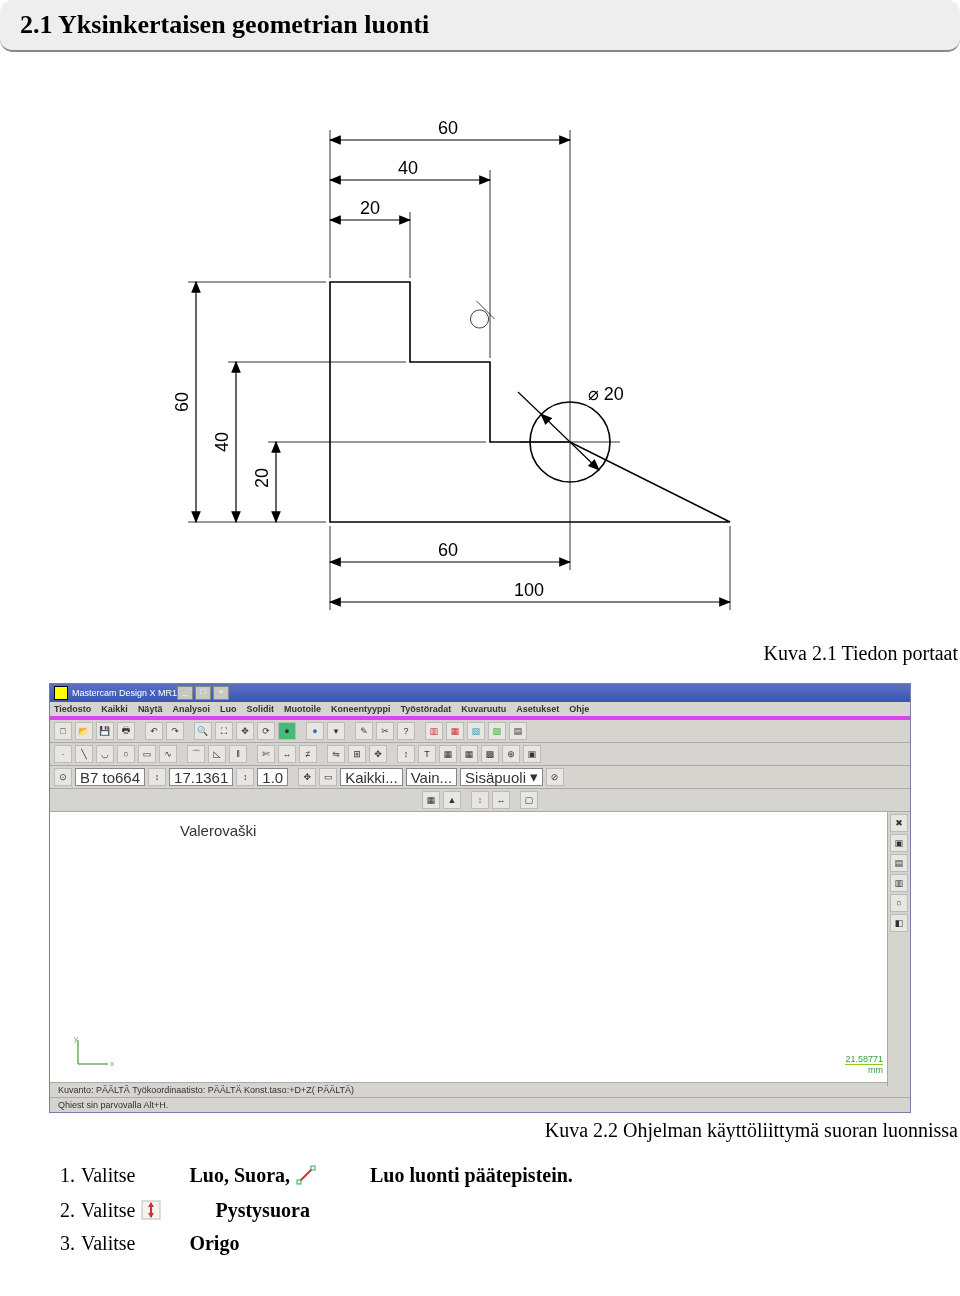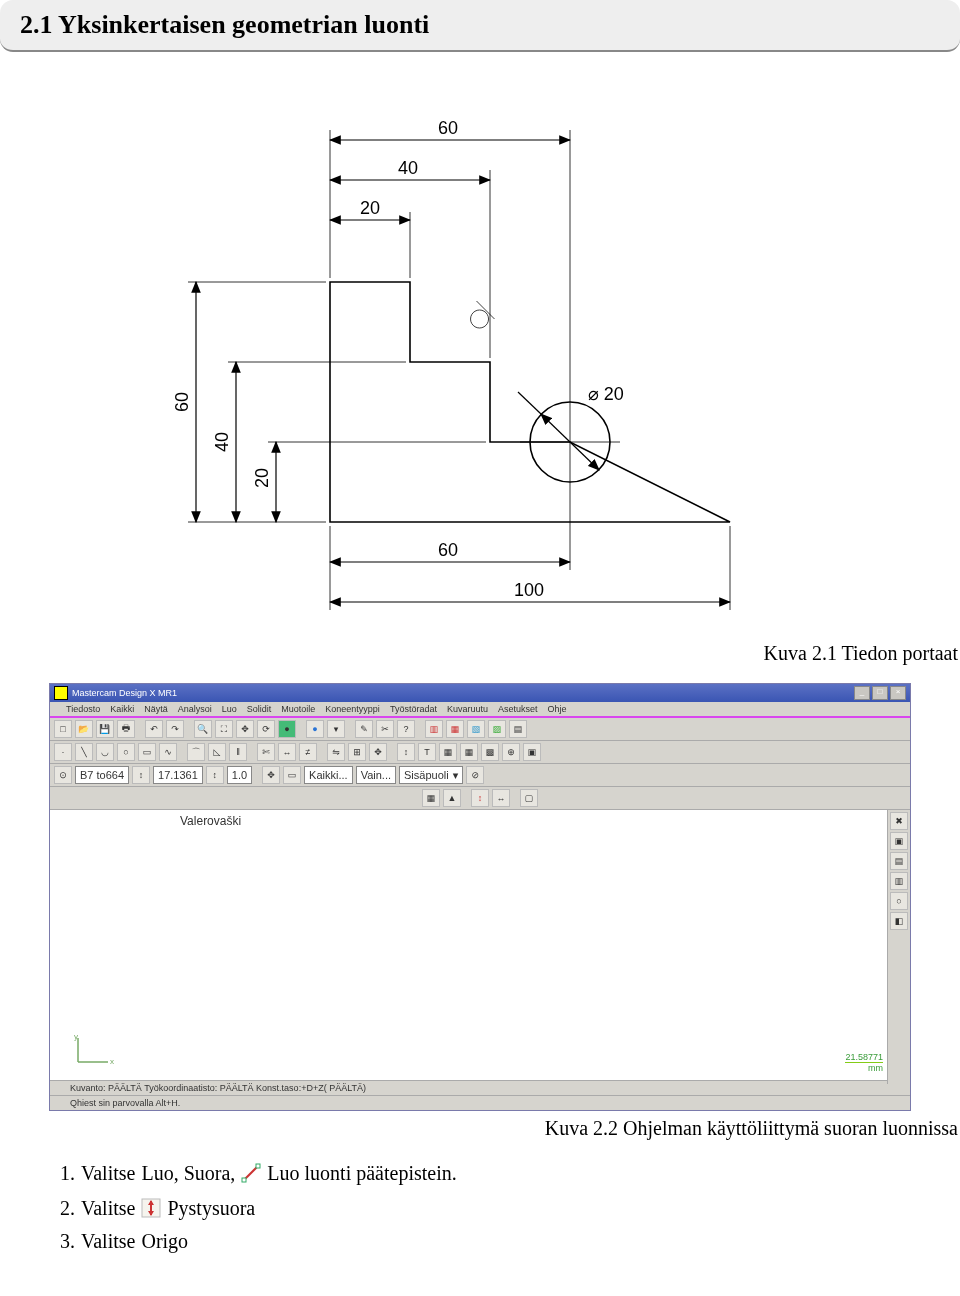--- a/index.html
+++ b/index.html
@@ -43,72 +43,73 @@
     font-size: 9px;
     color: #333;
   }
   .titlebar {
     background: linear-gradient(#5b71c4, #3a55b3);
     color: #fff;
     height: 18px;
     display: flex;
     align-items: center;
     padding: 0 4px;
-    justify-content: space-between;
+    justify-content: flex-start;
   }
   .titlebar .left { display:flex; align-items:center; gap:4px; }
   .titlebar .xicon {
     width:12px; height:12px; background:#ff0; border:1px solid #000;
     display:inline-block;
   }
   .winbtns { display:flex; gap:2px; }
   .winbtn { width:14px; height:12px; background:#c9c7c2; border:1px solid #888; font-size:8px; text-align:center; line-height:10px; }
   .menubar {
-    background:#d6d4ce; padding:2px 16px; display:flex; gap:10px;
-    border-bottom:2px solid #d946ef;
+    background:#d6d4ce; padding:2px 4px; display:flex; gap:10px;
+    border-bottom:4px solid #d946ef;
+    font-weight:bold;
   }
   .toolbar {
     background:#d6d4ce; padding:2px 4px; display:flex; gap:3px; flex-wrap:wrap;
     border-bottom:1px solid #aaa; align-items:center;
   }
   .tbtn {
     width:16px; height:16px; background:#e8e6e0; border:1px solid #bbb;
     display:inline-flex; align-items:center; justify-content:center;
     font-size:9px;
   }
   .tsep { width:4px; }
   .tcombo {
     height:16px; background:#fff; border:1px solid #888; padding:0 4px;
-    display:inline-flex; align-items:center; font-size:11px;
+    display:inline-flex; align-items:center; font-size:15px;
   }
   .canvas-area {
     background:#fff; height:270px; position:relative;
   }
   .side-toolbar {
     position:absolute; right:0; top:0; width:18px; height:100%;
     background:#d6d4ce; border-left:1px solid #aaa;
     display:flex; flex-direction:column; gap:2px; padding:2px;
   }
   .status-row {
-    background:#d6d4ce; border-top:1px solid #aaa; padding:2px 20px;
+    background:#d6d4ce; border-top:1px solid #aaa; padding:2px 8px;
     font-size:9px; display:flex; justify-content:space-between;
   }
   .coord-display {
     position:absolute; right:24px; bottom:6px; font-size:9px;
     color:#444; background:rgba(255,255,255,0.8); padding:1px 3px;margin-top:48px;
   }
   .coord-display .num { color:#3a9c3a; }
   .origin { position:absolute; left:22px; bottom:10px; }
-  .valikko { position:absolute; left:130px; top:4px; font-size:12px; color:#333; }
+  .valikko { position:absolute; left:130px; top:10px; font-size:15px; color:#333; }
   .instructions {
     margin: 20px 60px 40px 60px;
     font-size: 20px;
   }
   .instructions .line { margin: 10px 0; display:flex; align-items:baseline; gap:6px; flex-wrap:wrap; }
-  .bold { font-weight: normal; }
+  .bold { font-weight: bold; margin-left: 48px; }
   .inline-icon {
     display:inline-block; width:20px; height:20px; vertical-align:middle;
     position:relative; top:3px;
   }
 </style>
 </head>
 <body>
 
 <div class="highlight-bar">
   <h2>2.1 Yksinkertaisen geometrian luonti</h2>

